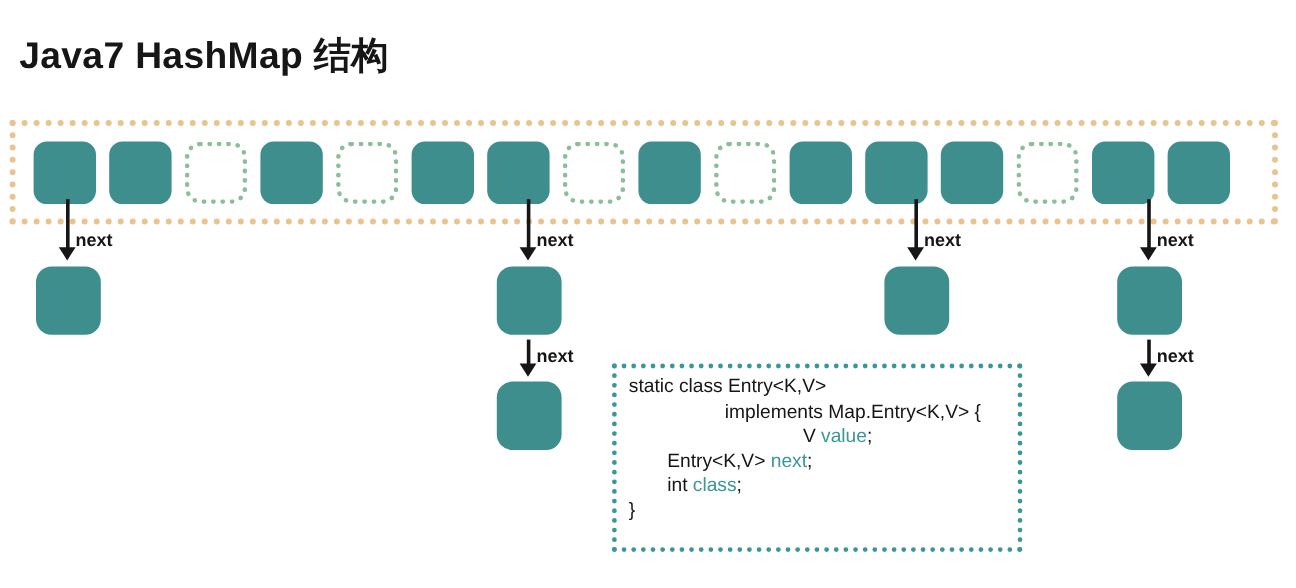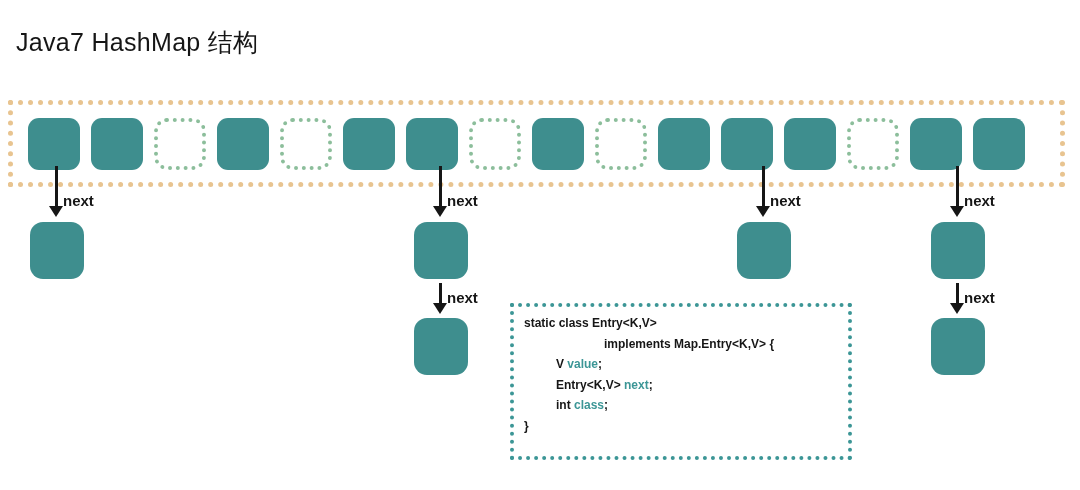--- a/index.html
+++ b/index.html
@@ -11,22 +11,22 @@
     width: 1080px;
     height: 490px;
     background: #ffffff;
     overflow: hidden;
   }
 
   .title {
     position: absolute;
     left: 16px;
     top: 26px;
-    font-size: 25px;
-    font-weight: normal;
+    font-size: 31px;
+    font-weight: bold;
     color: var(--ink, #1a1a1a);
     letter-spacing: 0.3px;
   }
 
   
   .bucket-row {
     position: absolute;
     left: 8px;
     top: 100px;
     width: 1057px;
@@ -79,22 +79,22 @@
   .code-box {
     position: absolute;
     left: 510px;
     top: 303px;
     width: 342px;
     height: 157px;
     border: 4px dotted var(--code-accent, #3c9696);
     padding: 6px 8px 0 10px;
   }
   .code-line {
-    font-size: 12px;
-    font-weight: bold;
+    font-size: 16px;
+    font-weight: normal;
     line-height: 20.5px;
     color: var(--ink, #1a1a1a);
     white-space: pre;
   }
   .code-line .accent { color: var(--code-accent, #3c9696); }
 </style>
 </head>
 <body>
 
 <div class="canvas">
@@ -139,18 +139,18 @@
       <span class="next-label" style="left: 964px; top: 192px;">next</span>
       <div class="chain-node" style="left: 931px; top: 222px;"></div>
       <div class="arrow-line" style="left: 956px; top: 283px; height: 21px;"></div>
       <div class="arrow-head" style="left: 950px; top: 303px;"></div>
       <span class="next-label" style="left: 964px; top: 289px;">next</span>
       <div class="chain-node" style="left: 931px; top: 318px;"></div>
     </div>
   <div class="code-box" id="codeBox">
       <div class="code-line" style="padding-left: 0px;"><span class="">static class Entry&lt;K,V&gt;</span></div>
       <div class="code-line" style="padding-left: 80px;"><span class="">implements Map.Entry&lt;K,V&gt; {</span></div>
-      <div class="code-line" style="padding-left: 32px;"><span class="">V </span><span class="accent">value</span><span class="">;</span></div>
+      <div class="code-line" style="padding-left: 32px; text-align: center;"><span class="">V </span><span class="accent">value</span><span class="">;</span></div>
       <div class="code-line" style="padding-left: 32px;"><span class="">Entry&lt;K,V&gt; </span><span class="accent">next</span><span class="">;</span></div>
       <div class="code-line" style="padding-left: 32px;"><span class="">int </span><span class="accent">class</span><span class="">;</span></div>
       <div class="code-line" style="padding-left: 0px;"><span class="">}</span></div>
     </div>
 </div>
 
 </body></html>

